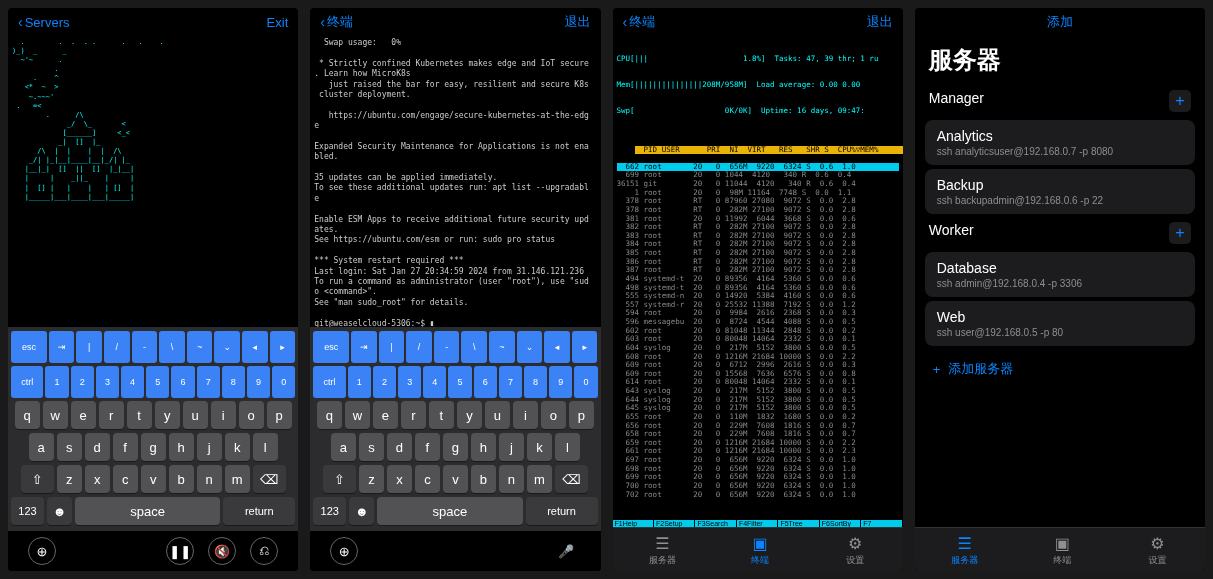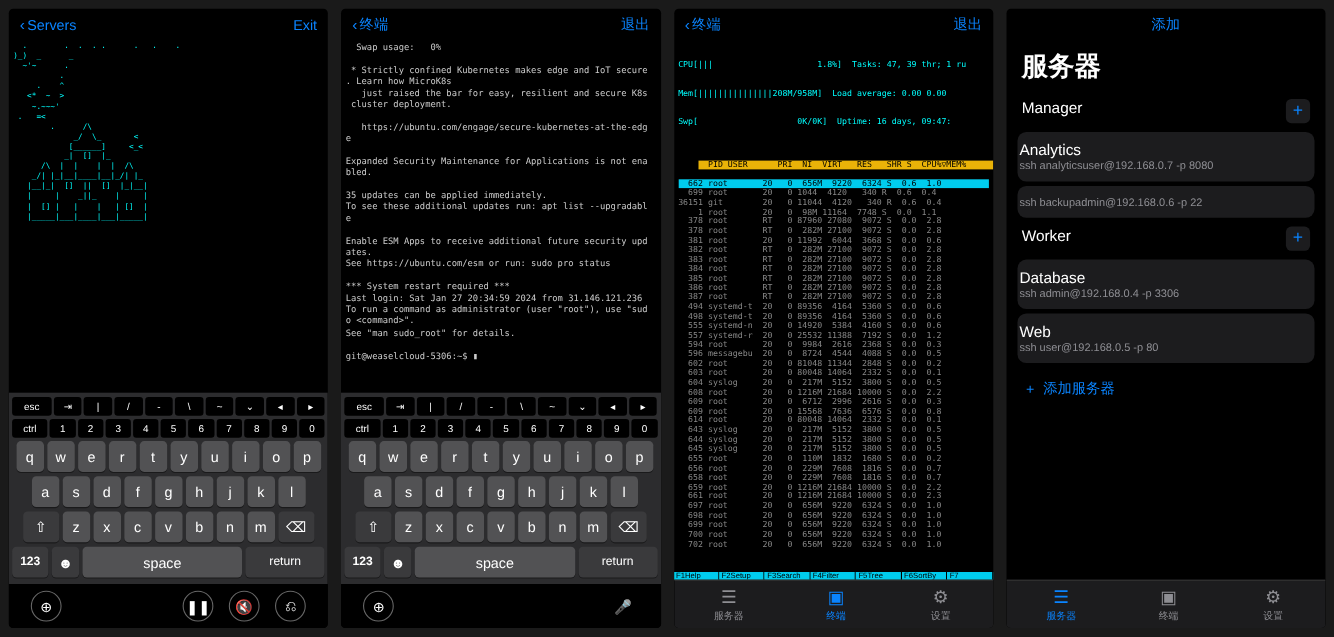--- a/index.html
+++ b/index.html
@@ -48,22 +48,22 @@
   background: #2c2c2e;
   padding: 4px 3px 6px;
 }
 .kb-accessory {
   display: flex;
   gap: 2px;
   margin-bottom: 3px;
 }
 .kb-acc-key {
   flex: 1;
-  height: 17px;
-  background: #000000;
+  height: 32px;
+  background: #3b82f6;
   border-radius: 3px;
   display: flex;
   align-items: center;
   justify-content: center;
   font-size: 9px;
   color: #fff;
   min-width: 0;
 }
 .kb-acc-key.wide { flex: 1.4; }
 .kb-row { display: flex; gap: 3px; margin-bottom: 4px; justify-content: center; }
@@ -76,21 +76,21 @@
   align-items: center;
   justify-content: center;
   color: #fff;
   font-size: 13px;
   box-shadow: 0 1px 0 rgba(0,0,0,0.4);
 }
 .kb-key.dark { background: #3a3a3c; }
 .kb-key.space { flex: 1; }
 .kb-key.return { width: 72px; font-size: 11px; }
 .kb-key.shift { width: 33px; }
-.kb-key.num { width: 33px; font-size: 11px; font-weight: bold; }
+.kb-key.num { width: 33px; font-size: 11px; }
 .kb-key.emoji { width: 25px; }
 .kb-bottom-row { display: flex; gap: 3px; }
 .control-bar {
   display: flex;
   justify-content: space-between;
   align-items: center;
   padding: 6px 20px;
   background: #000;
 }
 .ctrl-icon {
@@ -143,21 +143,21 @@
   border-radius: 5px;
   display: flex;
   align-items: center;
   justify-content: center;
   color: #0a84ff;
   font-size: 16px;
 }
 .server-item {
   background: #1c1c1e;
   margin: 4px 10px;
-  padding: 8px 2px;
+  padding: 8px 12px;
   border-radius: 8px;
 }
 .server-title { color: #fff; font-size: 14px; }
 .server-sub { color: #8e8e93; font-size: 10px; margin-top: 2px; }
 .add-server-link {
   color: #0a84ff;
   font-size: 13px;
   padding: 10px 18px;
   display: flex;
   align-items: center;
@@ -417,20 +417,21 @@
   <div class="servers-scroll" id="serverlist">
       <div class="section-head">
         <span>Manager</span>
         <div class="add-btn">+</div>
       </div>
       <div class="server-item">
         <div class="server-title">Analytics</div>
         <div class="server-sub">ssh analyticsuser@192.168.0.7 -p 8080</div>
       </div>
       <div class="server-item">
+        <div class="server-title">Backup</div>
         <div class="server-sub">ssh backupadmin@192.168.0.6 -p 22</div>
       </div>
       <div class="section-head">
         <span>Worker</span>
         <div class="add-btn">+</div>
       </div>
       <div class="server-item">
         <div class="server-title">Database</div>
         <div class="server-sub">ssh admin@192.168.0.4 -p 3306</div>
       </div>

